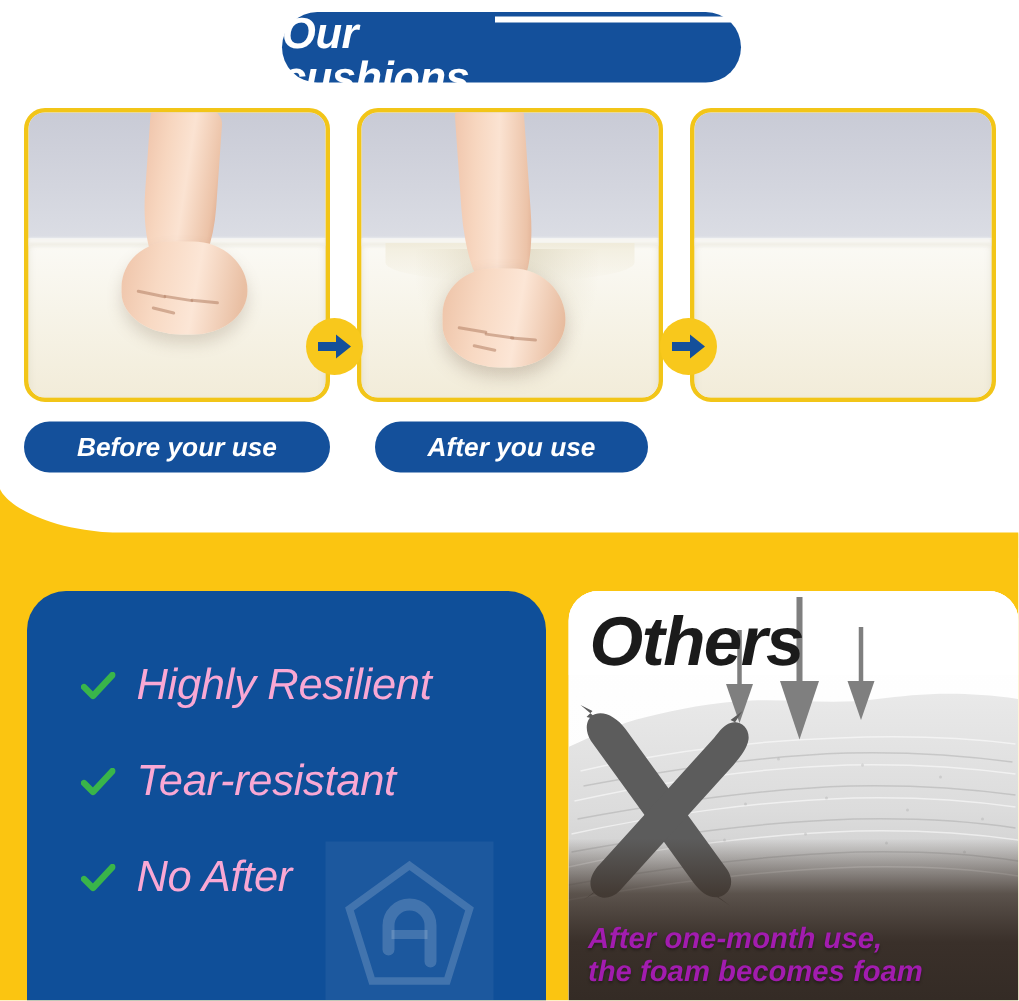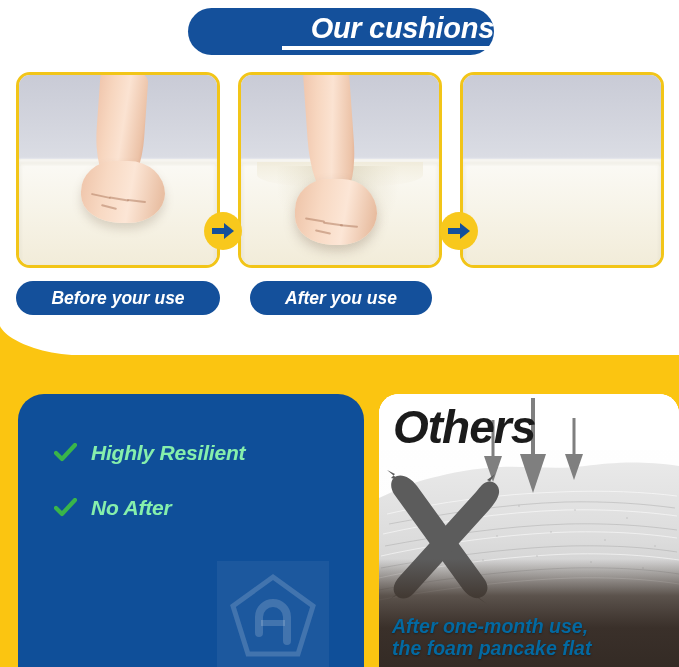--- a/index.html
+++ b/index.html
@@ -18,22 +18,22 @@
   }
 
   
   .title-banner {
     position: absolute;
     left: 188px; top: 8px;
     width: 306px; height: 47px;
     background: #14509B;
     border-radius: 24px;
     display: flex;
-    flex-direction: column;
-    align-items: flex-end;
+    flex-direction: row;
+    align-items: flex-start;
     justify-content: center;
   }
   .title-text {
     font-size: 29px;
     font-weight: bold;
     font-style: italic;
     color: #ffffff;
     letter-spacing: -0.3px;
     line-height: 1;
     margin-top: 1px;
@@ -191,21 +191,21 @@
     background: #0F4F99;
     border-radius: 26px 26px 0 0;
     overflow: hidden;
   }
   .feature-list {
     position: absolute; left: 36px; top: 47px;
     display: flex; flex-direction: column; gap: 31px;
   }
   .feature-item { display: flex; align-items: center; gap: 14px; }
   .feature-label {
-    color: #86efac; font-size: 21px; font-weight: bold; font-style: italic;
+    color: #f9a8d4; font-size: 29px; font-weight: normal; font-style: italic;
     white-space: nowrap; letter-spacing: -0.2px;
   }
 
   
   .watermark {
     position: absolute;
     left: 199px; bottom: -6px;
     width: 112px; height: 112px;
     background: rgba(255,255,255,0.055);
     display: flex; align-items: center; justify-content: center;
@@ -230,21 +230,21 @@
     color: #1b1b1b; letter-spacing: -1px; z-index: 4;
   }
   .grey-foam {
     position: absolute; left: 0; top: 0; width: 100%; height: 100%;
   }
   .down-arrows { position: absolute; left: 0; top: 0; width: 100%; height: 120px; z-index: 3; }
   .x-mark { position: absolute; left: 4px; top: 74px; width: 126px; height: 136px; z-index: 3; }
   .others-text {
     position: absolute;
     left: 13px; bottom: 8px; right: 8px;
-    color: #0369a1; font-size: 19.5px; font-weight: bold; font-style: italic;
+    color: #a21caf; font-size: 19.5px; font-weight: bold; font-style: italic;
     line-height: 1.14; z-index: 5;
     text-shadow: 0 1px 2px rgba(0,0,0,0.35);
   }
   .others-text span { display: block; white-space: pre; }
   .dark-fade {
     position: absolute; left: 0; bottom: 0; width: 100%; height: 108px;
     background: linear-gradient(180deg, rgba(70,58,48,0) 0%, rgba(60,49,41,0.78) 34%, #3a302a 64%, #342b25 100%);
     z-index: 4;
   }
 </style>
@@ -337,20 +337,26 @@
 
     <div class="feature-list">
 
       <div class="feature-item">
         <svg width="23" height="20" viewBox="0 0 23 20">
           <path d="M2 10 L8 16 L21 2" fill="none" stroke="#39B54A" stroke-width="4.2" stroke-linecap="round" stroke-linejoin="round"></path>
         </svg>
         <span class="feature-label">Highly Resilient</span>
       </div>
 
+      <div class="feature-item">
+        <svg width="23" height="20" viewBox="0 0 23 20">
+          <path d="M2 10 L8 16 L21 2" fill="none" stroke="#39B54A" stroke-width="4.2" stroke-linecap="round" stroke-linejoin="round"></path>
+        </svg>
+        <span class="feature-label">Tear-resistant</span>
+      </div>
 
       <div class="feature-item">
         <svg width="23" height="20" viewBox="0 0 23 20">
           <path d="M2 10 L8 16 L21 2" fill="none" stroke="#39B54A" stroke-width="4.2" stroke-linecap="round" stroke-linejoin="round"></path>
         </svg>
         <span class="feature-label">No After</span>
       </div>
 
     </div>
   </div>
@@ -437,17 +443,17 @@
         <path d="M12 6 L4 2 L16 12 L8 10 Z"></path>
         <path d="M104 12 L112 6 L104 18 L112 16 Z"></path>
         <path d="M96 130 L104 136 L92 128 Z"></path>
         <path d="M14 126 L6 132 L18 124 Z"></path>
       </g>
     </svg>
 
     <div class="dark-fade"></div>
     <div class="others-text">
       <span>After one-month use,</span>
-      <span>the foam pancake flat</span>
+      <span>the foam becomes foam</span>
     </div>
   </div>
 
 </div>
 
 </body></html>

